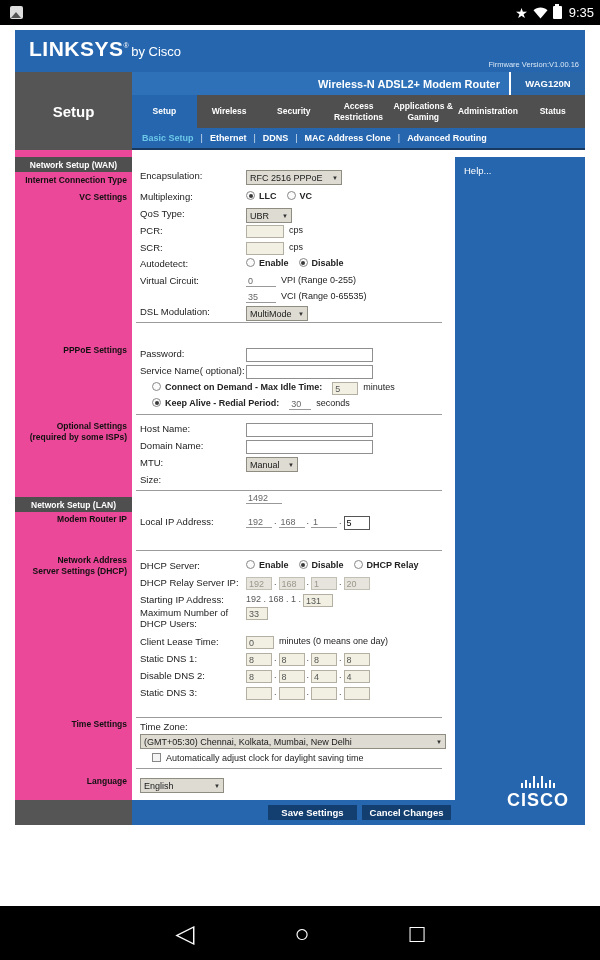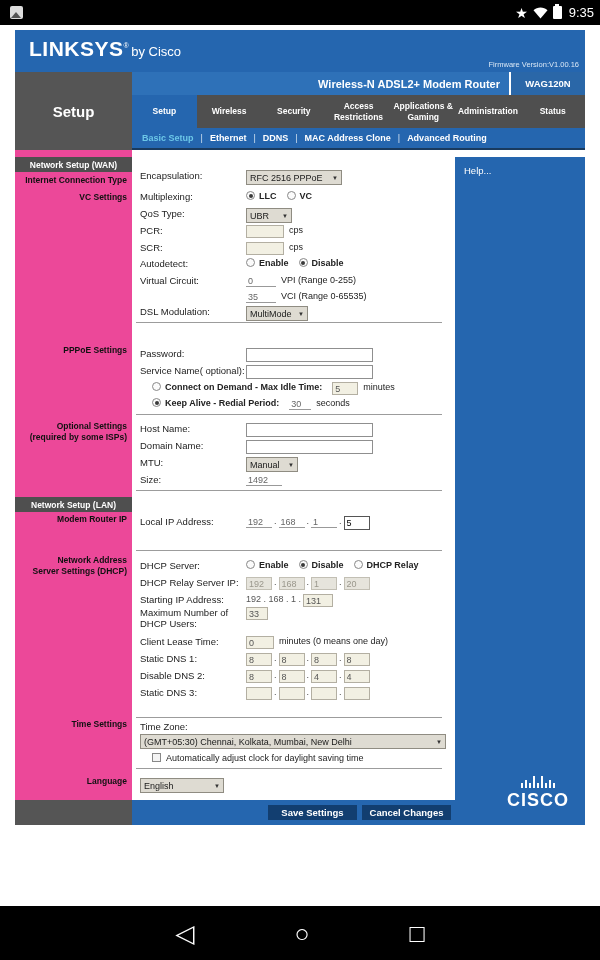--- a/index.html
+++ b/index.html
@@ -266,21 +266,21 @@
     <div class="row" style="top:307px">
       <span class="fl">MTU:</span>
       <span class="dd" style="width:52px">
           <span>Manual</span>
           <span class="arr">▼</span>
         </span>
     </div>
 
     <div class="row" style="top:324px">
       <span class="fl">Size:</span>
-      <input class="und" style="width: 36px;" value="1492">
+      <input class="und" style="width: 36px; margin-top: 18px;" value="1492">
     </div>
 
     <div class="sep" style="top:340px"></div>
 
     <div class="row" style="top:366px">
       <span class="fl">Local IP Address:</span>
       <input class="und oct" value="192" style="">
         <span class="ipdot"></span>
       <input class="und oct" value="168" style="">
         <span class="ipdot"></span>

